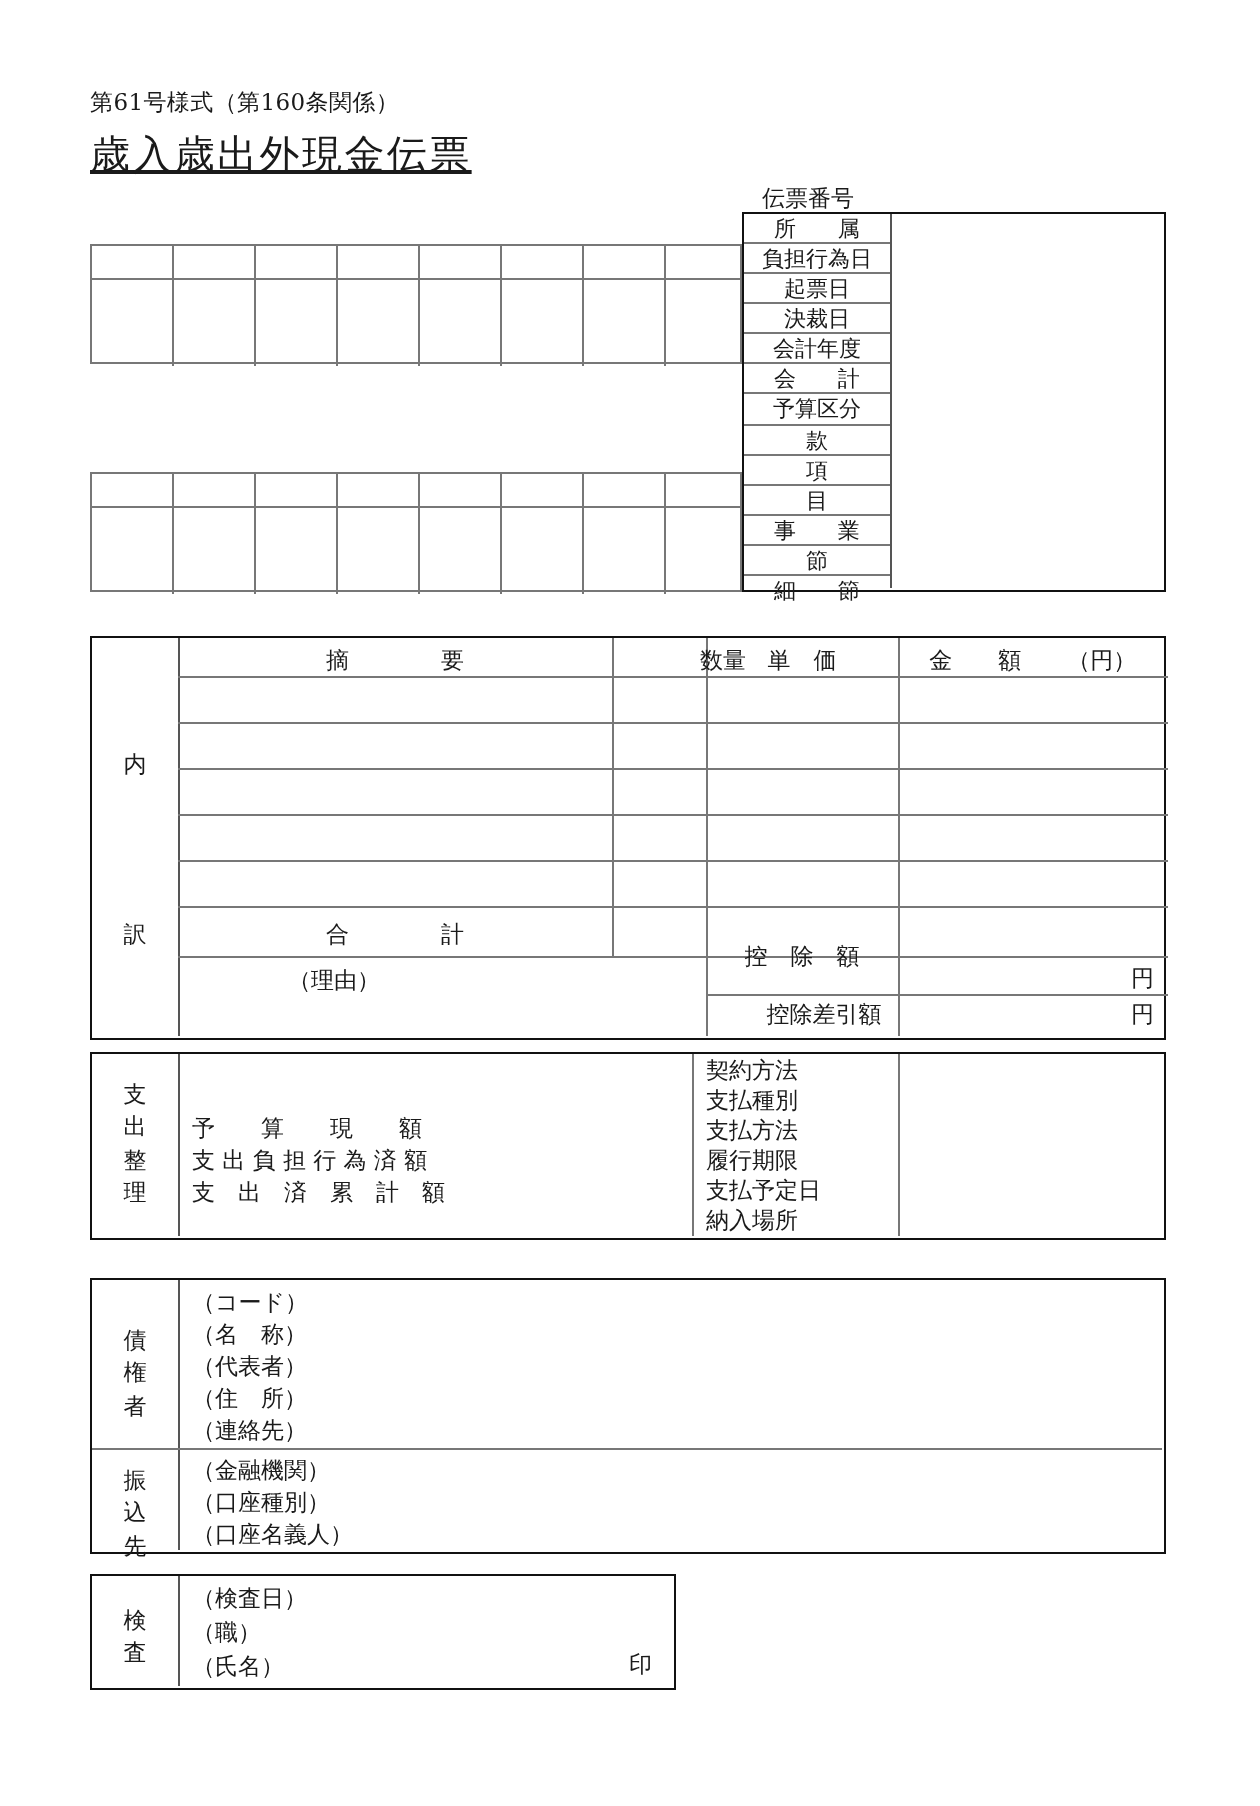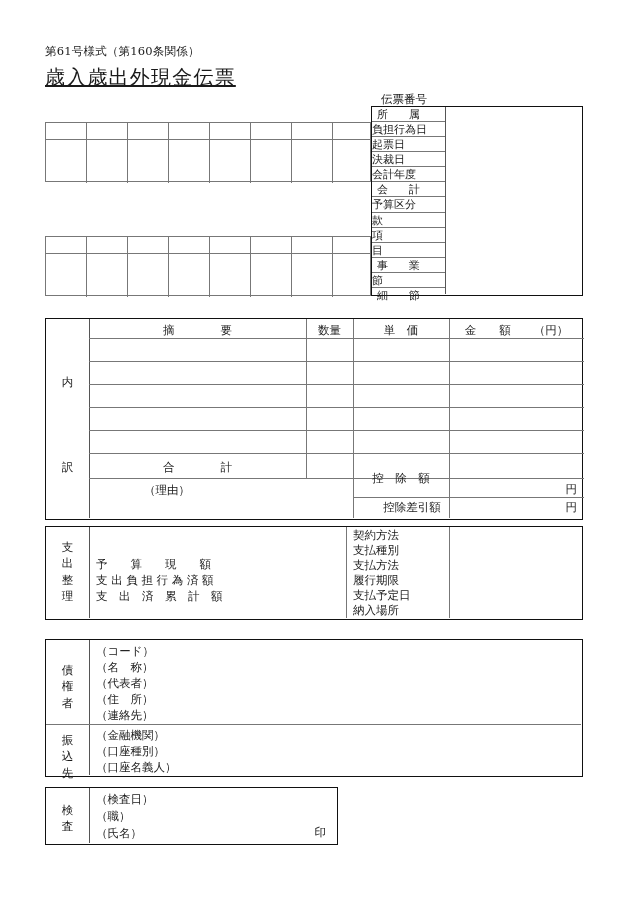--- a/index.html
+++ b/index.html
@@ -71,20 +71,21 @@
   
   .rstack {
     position: absolute;
     left: 0; top: 0;
     width: 73px;
   }
   .rstack .rl {
     box-sizing: border-box;
     height: 15.08px;
     line-height: 15.08px;
+    text-align: center;
     font-size: 11px;
     border-bottom: 1px solid #777;
     white-space: nowrap;
   }
   .rstack .rl:last-child { border-bottom: none; }
   .sp2 { letter-spacing: 0.45em; padding-left: 0.45em; }
 
   
   .vlabel {
     position: absolute;
@@ -183,21 +184,21 @@
     <div class="hline" style="left:43px; top:88px;  width:494.8px;"></div>
     <div class="hline" style="left:43px; top:111px; width:494.8px;"></div>
     <div class="hline" style="left:43px; top:134px; width:494.8px;"></div>
     <div class="hline" style="left:43px; top:159px; width:494.8px;"></div>
     <div class="hline" style="left:307px; top:178px; width:230.8px;"></div>
 
     <div class="vlabel" style="left:0; top:55px; width:43px;">内</div>
     <div class="vlabel" style="left:0; top:140px; width:43px;">訳</div>
 
     <div class="hdr" style="left:43px; top:4px; width:217px;">摘　　　　要</div>
-    <div class="hdr" style="left:260px; top:4px; width:47px;">数量</div>
+    <div class="hdr" style="left:260px; top:4px; width:47px;padding-left:32px;">数量</div>
     <div class="hdr" style="left:307px; top:4px; width:96px;">単　価</div>
     <div class="hdr" style="left:403px; top:4px; width:134.8px;">金　　額　　（円）</div>
 
     <div class="hdr" style="left:43px; top:141px; width:217px;">合　　　　計</div>
 
     <div class="lbl-left" style="left:50px; top:164px;margin-left:48px;">（理由）</div>
 
     <div class="hdr" style="left:307px; top:152px; width:96px;">控　除　額</div>
     <div class="hdr" style="left:307px; top:181px; width:96px;padding-left:11px;">控除差引額</div>
     <div class="lbl-right" style="left:403px; top:163px; width:128px;">円</div>

